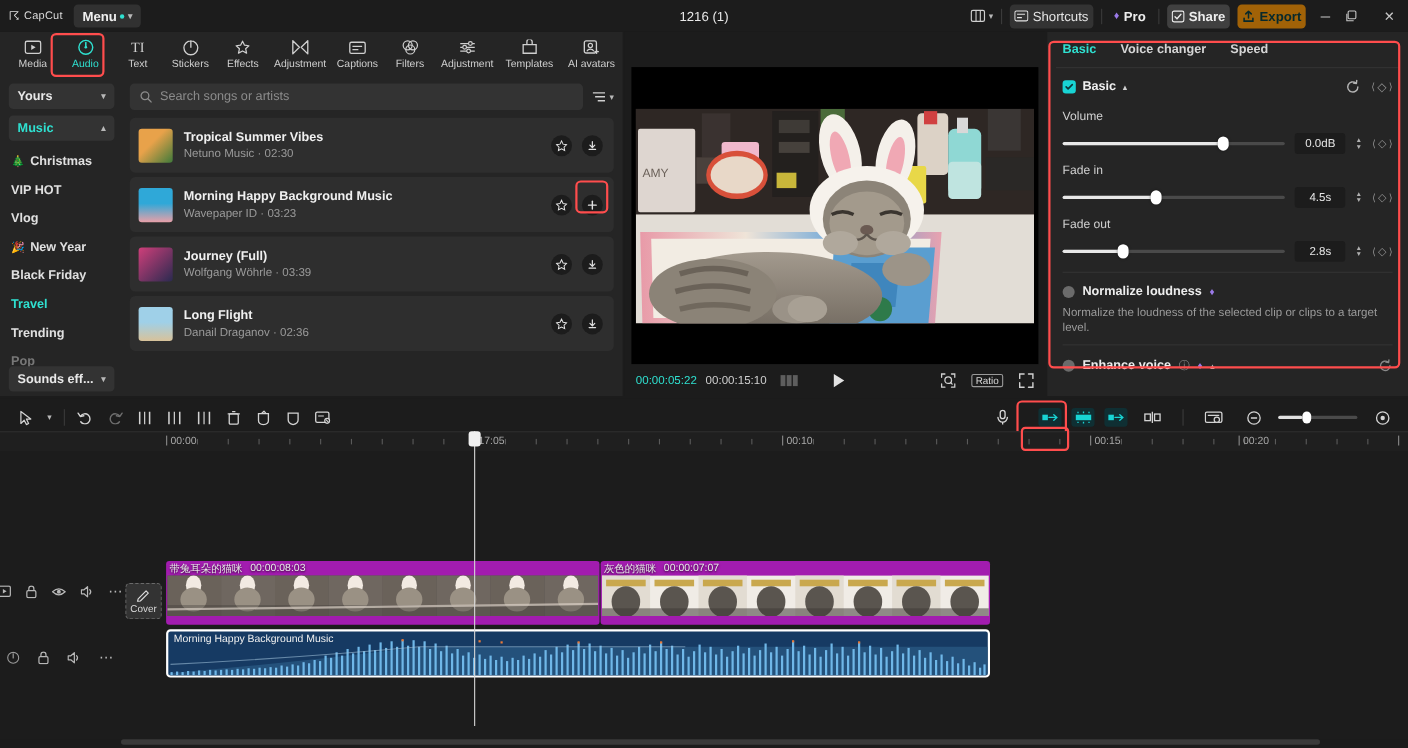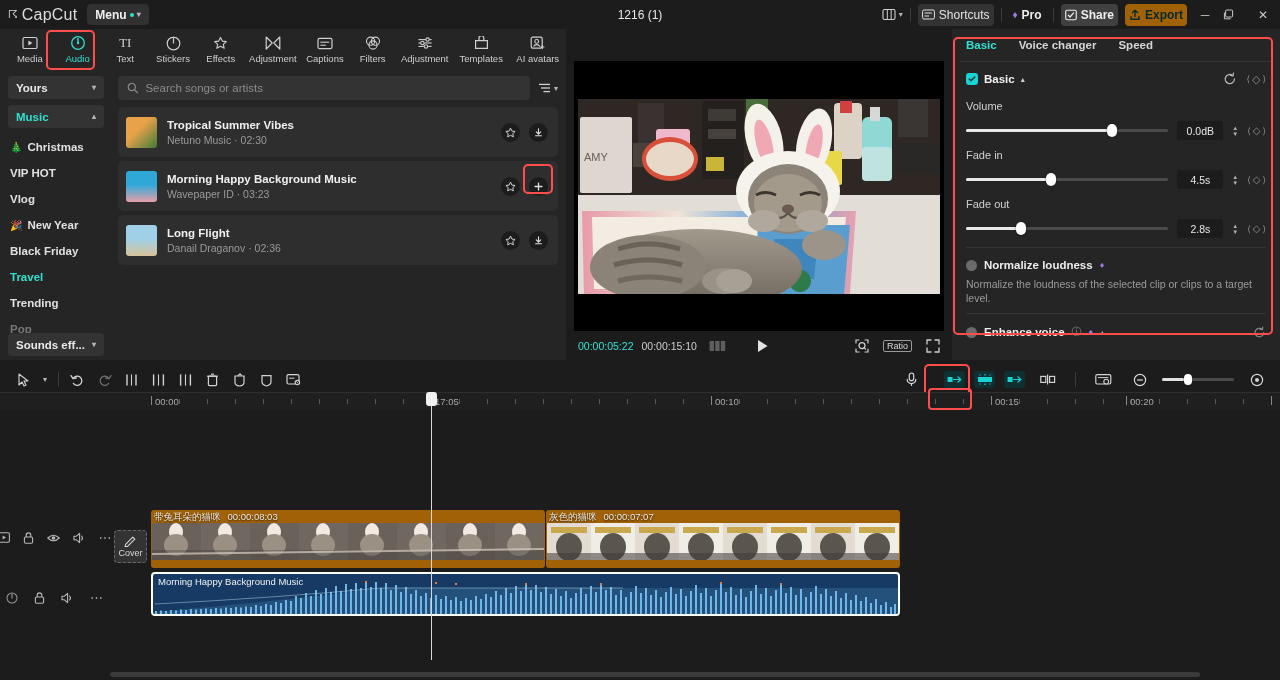--- a/index.html
+++ b/index.html
@@ -12,21 +12,21 @@
   }
   #app { position: relative; width: 1280px; height: 680px; }
 
   
   .titlebar {
     position: absolute; top: 0; left: 0; width: 1280px; height: 29px;
     background: #1c1c1c; display: flex; align-items: center;
   }
   .brand { display: flex; align-items: center; gap: 4px; padding-left: 8px; }
   .brand-glyph { font-size: 11px; color: #dcdcdc; }
-  .brand-name { font-size: 16px; color: #dcdcdc; letter-spacing: .2px; }
+  .brand-name { font-size: 10px; color: #dcdcdc; letter-spacing: .2px; }
   .menu-btn {
     margin-left: 10px; height: 21px; padding: 0 8px; border-radius: 4px;
     background: #313131; display: flex; align-items: center; gap: 3px;
     font-size: 12px; font-weight: bold; color: #f0f0f0;
   }
   .menu-dot { width: 4px; height: 4px; border-radius: 50%; background: #2fe0d0; display:inline-block; }
   .caret { font-size: 8px; color: #b8b8b8; }
   .proj-title {
     position: absolute; left: 0; right: 0; text-align: center;
     font-size: 12px; color: #e8e8e8; pointer-events: none;
@@ -220,21 +220,21 @@
   .track-headers { position: absolute; left: 0; top: 0; width: 110px; height: 262px; }
   .th-row { display: flex; align-items: center; gap: 13px; justify-content: center; color: #b8b8b8; }
   .cover-btn {
     position: absolute; left: 114px; top: 120px; width: 33px; height: 33px;
     background: #333; border: 1px dashed #6a6a6a; border-radius: 4px;
     display: flex; flex-direction: column; align-items: center; justify-content: center;
     gap: 1px; font-size: 9px; color: #d8d8d8;
   }
   .clip-video {
     position: absolute; height: 58px; border-radius: 3px; overflow: hidden;
-    background: #a16207;
+    background: #a21caf;
   }
   .clip-label {
     position: absolute; top: 1px; left: 3px; font-size: 9.5px; color: #eaeaea;
     display: flex; gap: 7px; z-index: 3; text-shadow: 0 1px 2px rgba(0,0,0,.8);
   }
   .thumbstrip { position: absolute; top: 13px; left: 1px; right: 1px; height: 37px; display: flex; overflow: hidden; }
   .clip-audio {
     position: absolute; left: 151px; top: 572px; width: 749px; height: 44px;
     background: #163a63; border: 2px solid #ffffff; border-radius: 4px; overflow: hidden;
   }
@@ -528,20 +528,40 @@
           <div class="round-btn">
             <svg width="11" height="11" viewBox="0 0 12 12">
                 <line x1="6" y1="2.2" x2="6" y2="9.8" stroke="#e0e0e0" stroke-width="1.4" stroke-linecap="round"></line>
                 <line x1="2.2" y1="6" x2="9.8" y2="6" stroke="#e0e0e0" stroke-width="1.4" stroke-linecap="round"></line>
               </svg>
           </div>
         </div>
         <div class="add-highlight"></div>
       </div>
 
+      <div class="song">
+        <div class="song-art" style="background:linear-gradient(135deg,#cf3f7a,#2a2a50)"></div>
+        <div class="song-meta">
+          <div class="song-title">Journey (Full)</div>
+          <div class="song-sub"><span>Wolfgang Wöhrle</span> · <span>03:39</span></div>
+        </div>
+        <div class="song-acts">
+          <div class="round-btn">
+            <svg width="11" height="11" viewBox="0 0 12 12">
+                <path d="M6 1.2 L7.5 4.4 L11 4.9 L8.5 7.3 L9.1 10.7 L6 9.1 L2.9 10.7 L3.5 7.3 L1 4.9 L4.5 4.4 Z" fill="none" stroke="#e0e0e0" stroke-width="1"></path>
+              </svg>
+          </div>
+          <div class="round-btn">
+            <svg width="11" height="11" viewBox="0 0 12 12">
+                <path d="M6 2 L6 7.6 M3.6 5.4 L6 7.9 L8.4 5.4" fill="none" stroke="#e0e0e0" stroke-width="1.2" stroke-linecap="round"></path>
+                <line x1="2.8" y1="9.6" x2="9.2" y2="9.6" stroke="#e0e0e0" stroke-width="1.2" stroke-linecap="round"></line>
+              </svg>
+          </div>
+        </div>
+      </div>
 
       <div class="song">
         <div class="song-art" style="background:linear-gradient(180deg,#9fd0e8 45%,#d8c29a)"></div>
         <div class="song-meta">
           <div class="song-title">Long Flight</div>
           <div class="song-sub"><span>Danail Draganov</span> · <span>02:36</span></div>
         </div>
         <div class="song-acts">
           <div class="round-btn">
             <svg width="11" height="11" viewBox="0 0 12 12">

